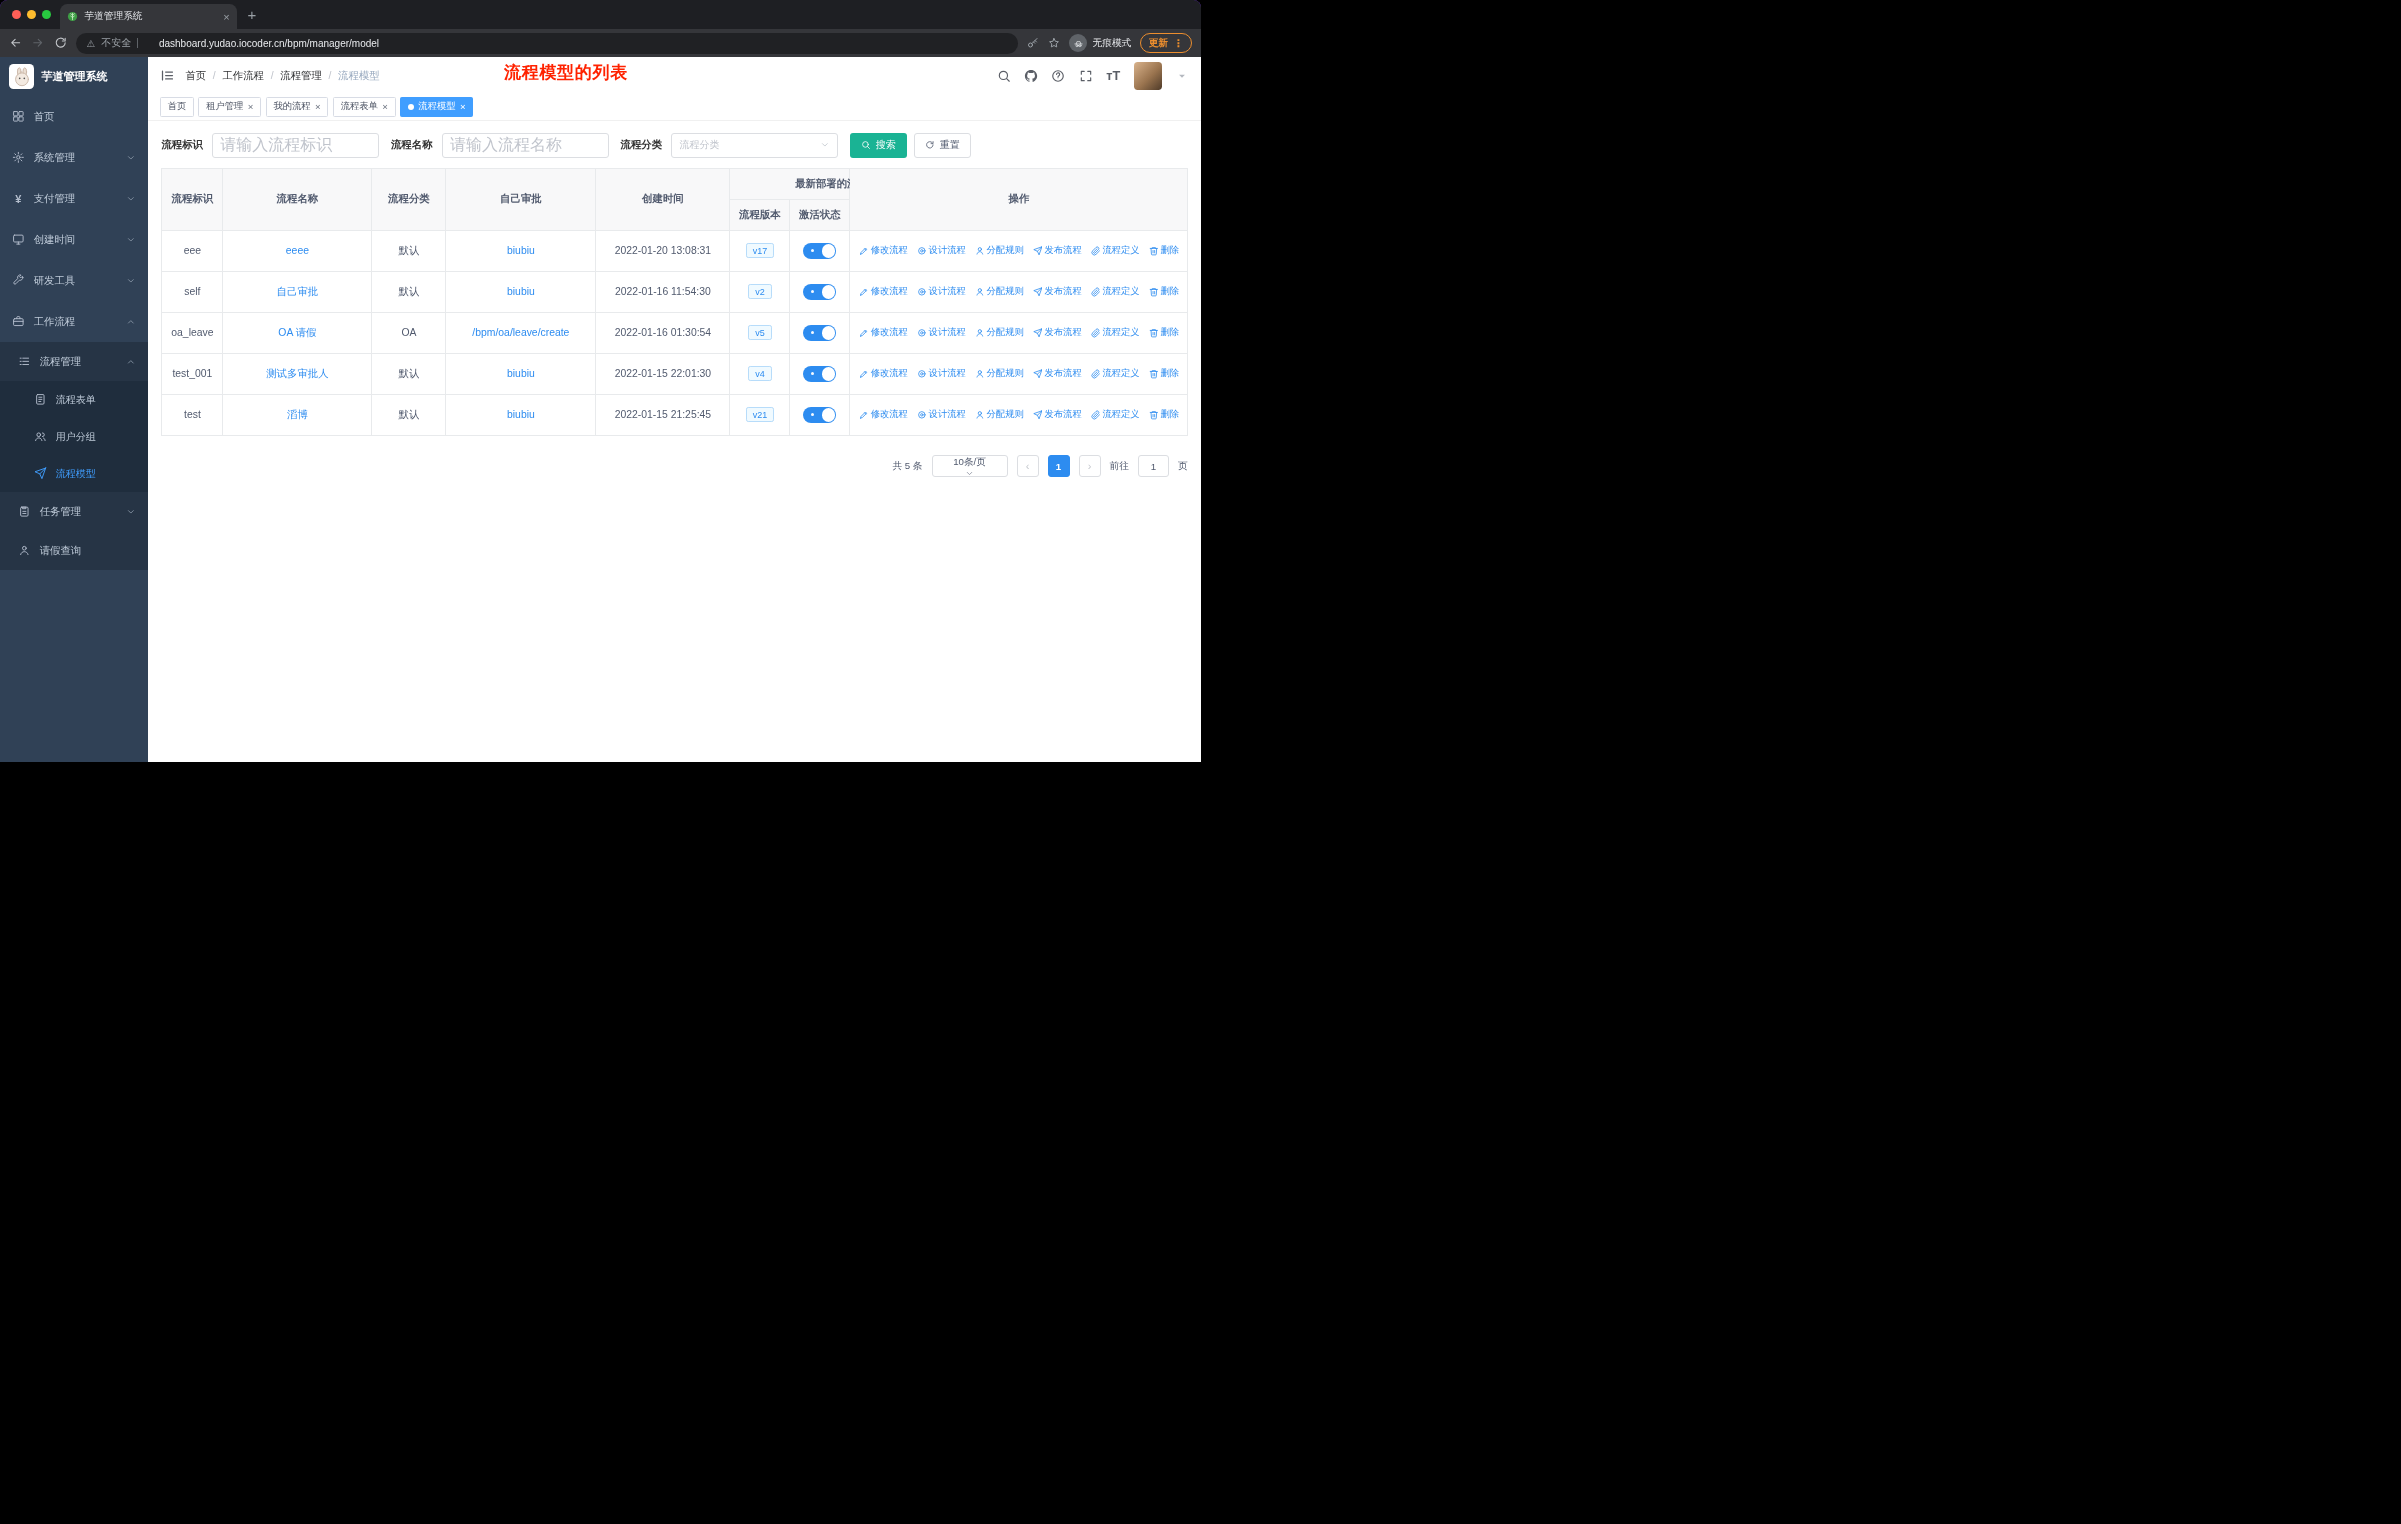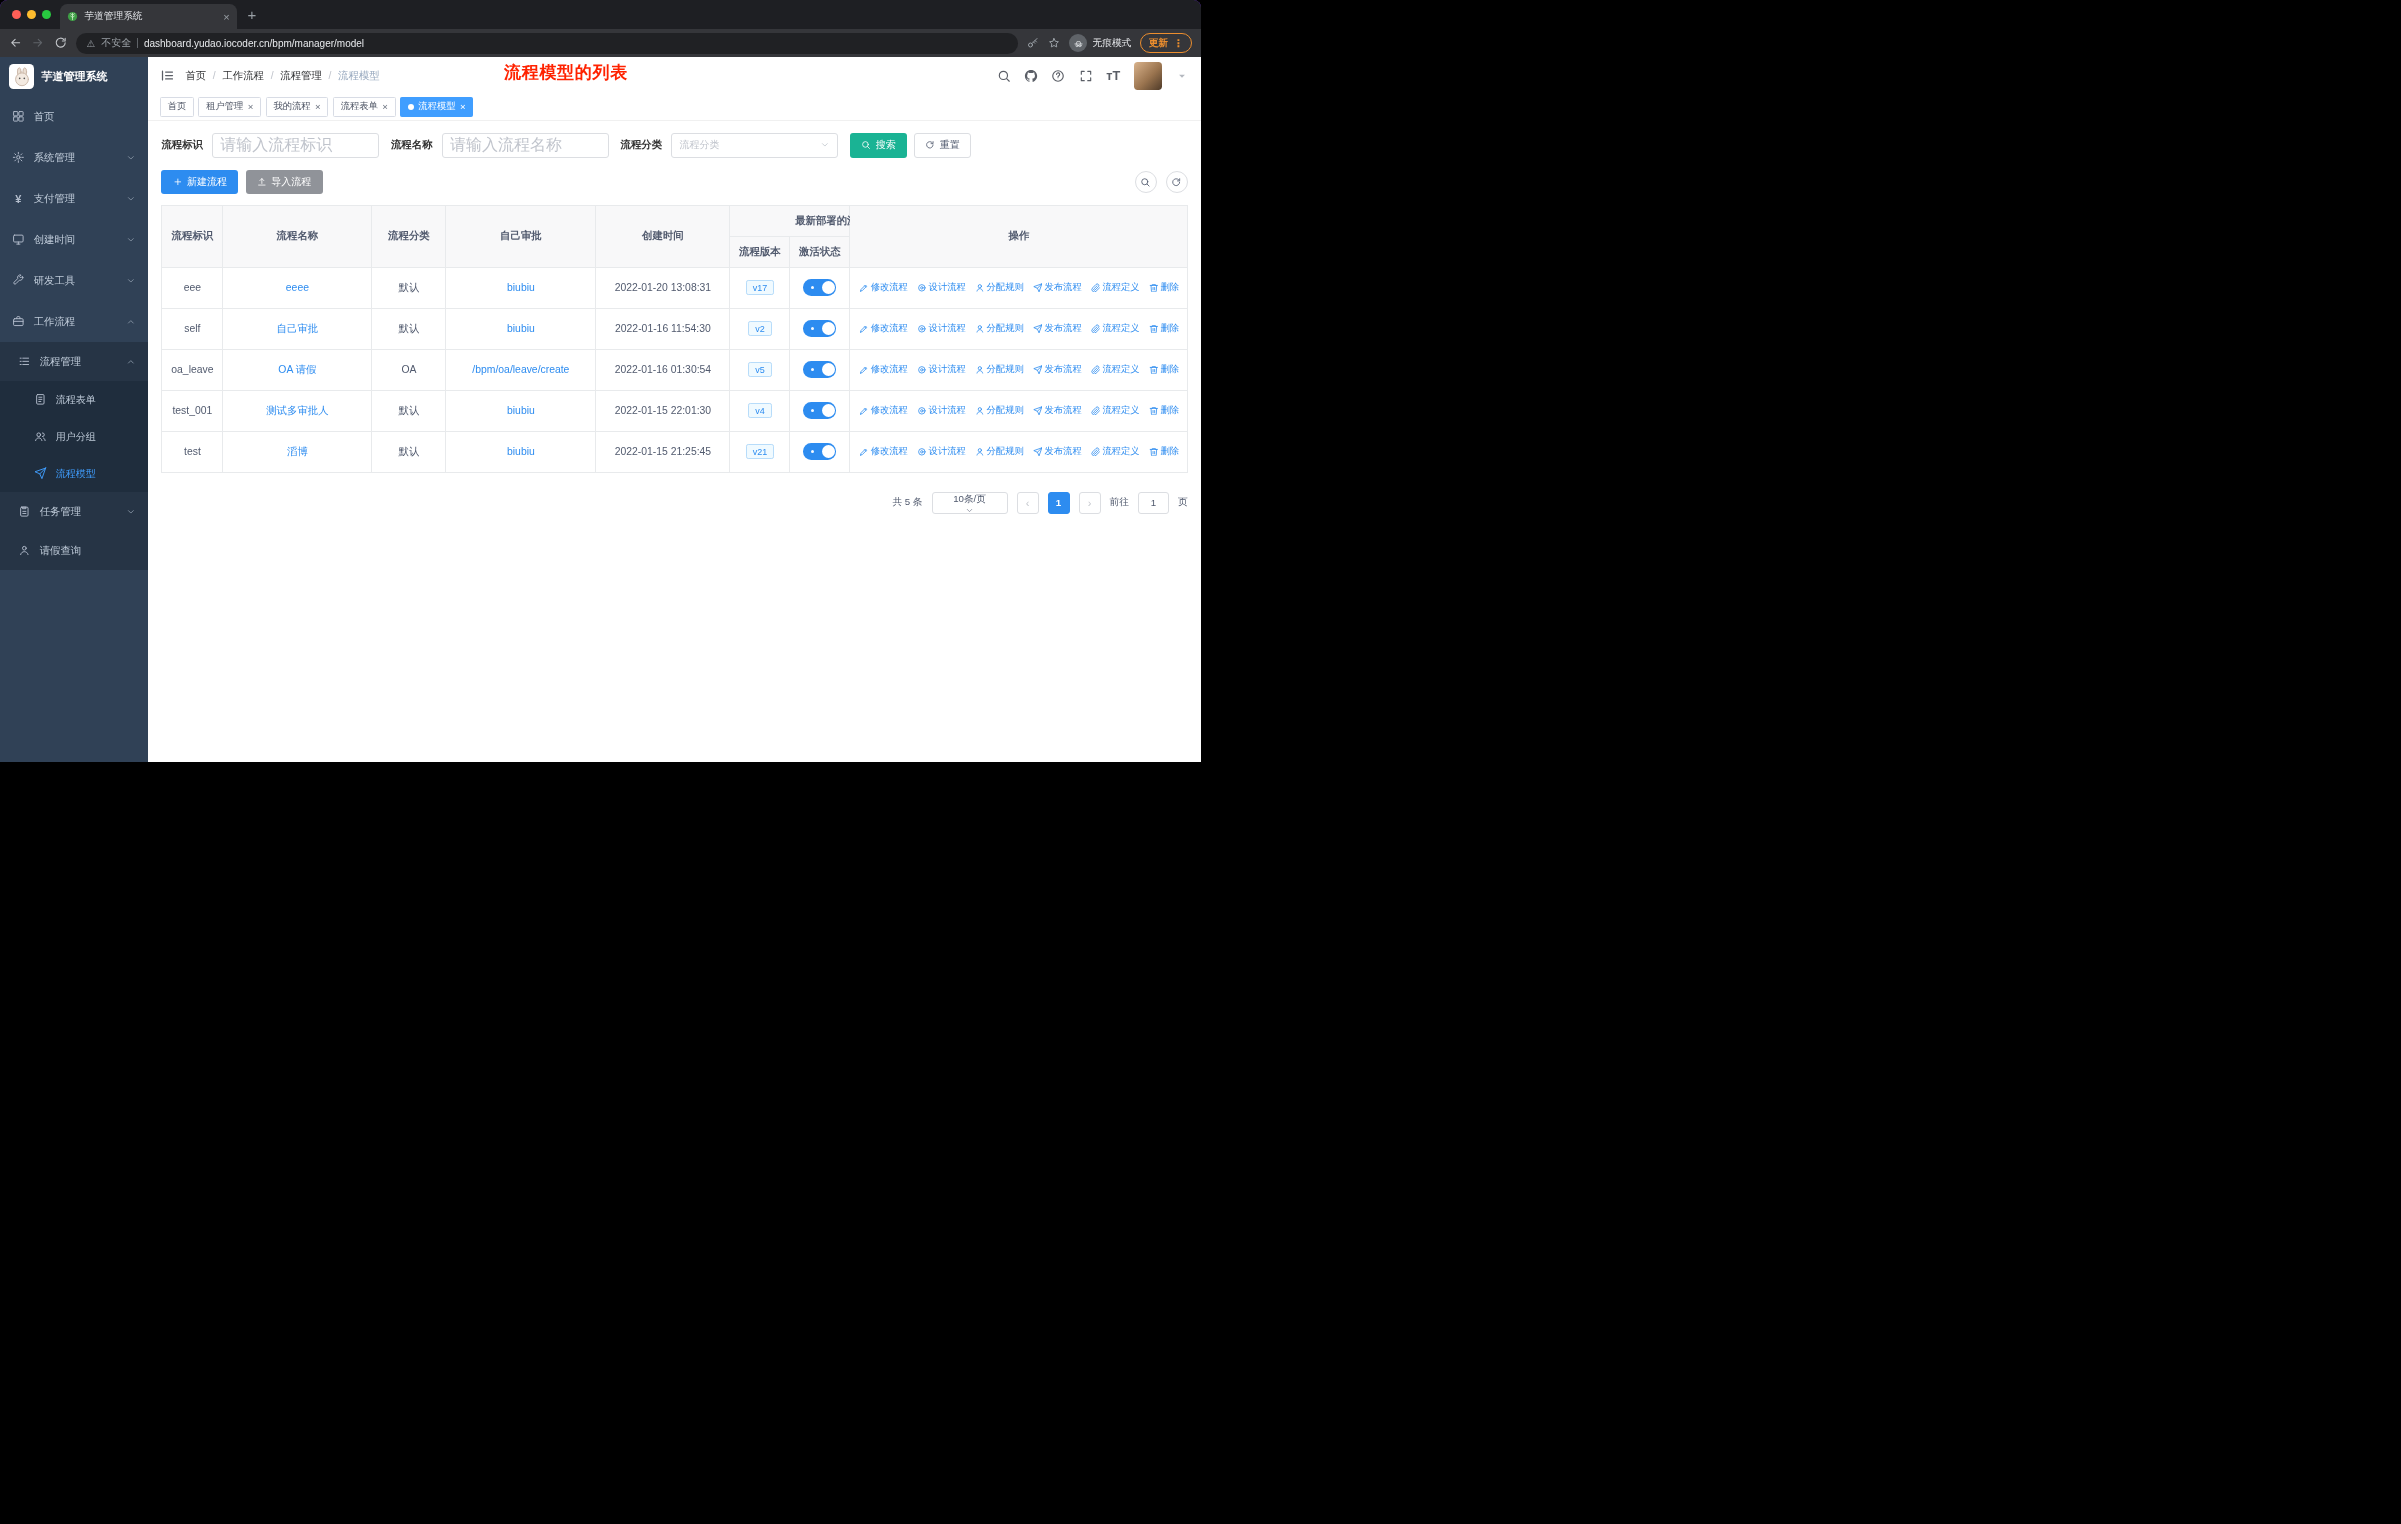--- a/index.html
+++ b/index.html
@@ -22,21 +22,21 @@
 
   
   .urlbar{height:28px;background:#35363a;display:flex;align-items:center;gap:9px;padding:0 9px;flex:none;}
   .navic{width:13.4px;height:13.4px;color:#c2c5c9;flex:none;cursor:pointer;}
   .navic.dim{color:#5f6368;}
   .navic.sm{width:12px;height:12px;color:#9aa0a6;}
   .omnibox{flex:1;height:21px;background:#202124;border-radius:10.4px;display:flex;align-items:center;gap:6px;padding:0 10.4px;color:#e8eaed;font-size:10px;cursor:text;}
   .warn{color:#9aa0a6;font-size:9.7px;}
   .sec{color:#9aa0a6;cursor:pointer;}
   .odiv{width:0.7px;height:10.4px;background:#5f6368;}
-  .url{color:#e8eaed;white-space:nowrap;}
+  .url{color:#e8eaed;white-space:nowrap;margin-left:15px;}
   .incog{display:flex;align-items:center;gap:5.2px;color:#e8eaed;font-size:9.7px;white-space:nowrap;}
   .spycirc{width:18px;height:18px;border-radius:50%;background:#5f6368;display:flex;align-items:center;justify-content:center;color:#e8eaed;flex:none;}
   .spycirc svg{width:11px;height:11px;stroke-width:1.6;}
   .updatepill{display:flex;align-items:center;gap:5.2px;border:1.1px solid #ec8e2e;color:#ec8e2e;border-radius:10.4px;padding:2.2px 7.4px;font-size:9.7px;font-weight:700;cursor:pointer;white-space:nowrap;}
   .dots{font-size:10.4px;}
 
   
   .app{flex:1;display:flex;min-height:0;}
   .sidebar{width:148px;background:#304156;color:#bfcbd9;flex:none;display:flex;flex-direction:column;font-size:10.4px;overflow:hidden;}
   .logo{height:39px;display:flex;align-items:center;gap:7.4px;padding:0 9px;cursor:pointer;flex:none;}
@@ -495,46 +495,20 @@
             <span>搜索</span>
           </button>
           <button class="btn reset">
             <svg viewBox="0 0 24 24">
                 <use href="#i-reload"></use>
               </svg>
             <span>重置</span>
           </button>
         </div>
 
-        <div class="toolrow">
-          <button class="btn create">
-            <svg viewBox="0 0 24 24">
-                <use href="#i-plus"></use>
-              </svg>
-            <span>新建流程</span>
-          </button>
-          <button class="btn import">
-            <svg viewBox="0 0 24 24">
-                <use href="#i-upload"></use>
-              </svg>
-            <span>导入流程</span>
-          </button>
-          <div class="circbtns">
-            <span class="circ">
-                <svg viewBox="0 0 24 24">
-                  <use href="#i-search"></use>
-                </svg>
-              </span>
-            <span class="circ">
-                <svg viewBox="0 0 24 24">
-                  <use href="#i-reload"></use>
-                </svg>
-              </span>
-          </div>
-        </div>
 
         <table class="grid">
           <colgroup>
             <col style="width:61px">
               <col style="width:149px">
               <col style="width:74px">
               <col style="width:150px">
             <col style="width:134px">
               <col style="width:60px">
               <col style="width:60px">

